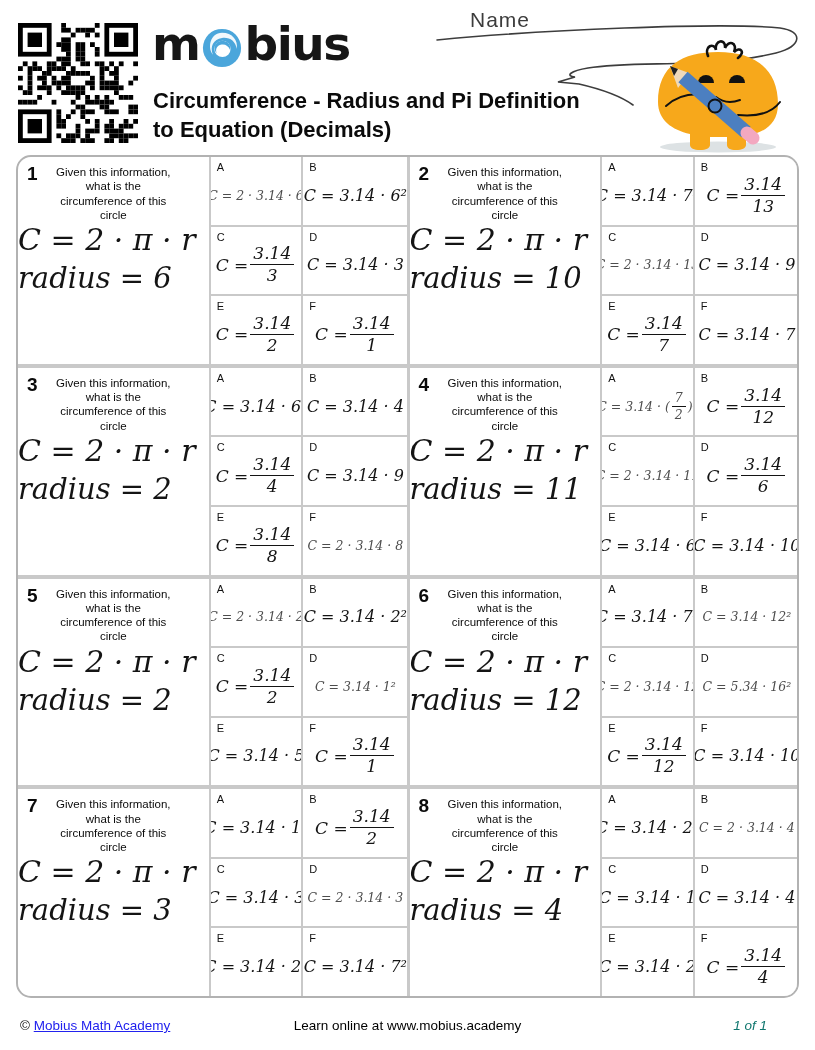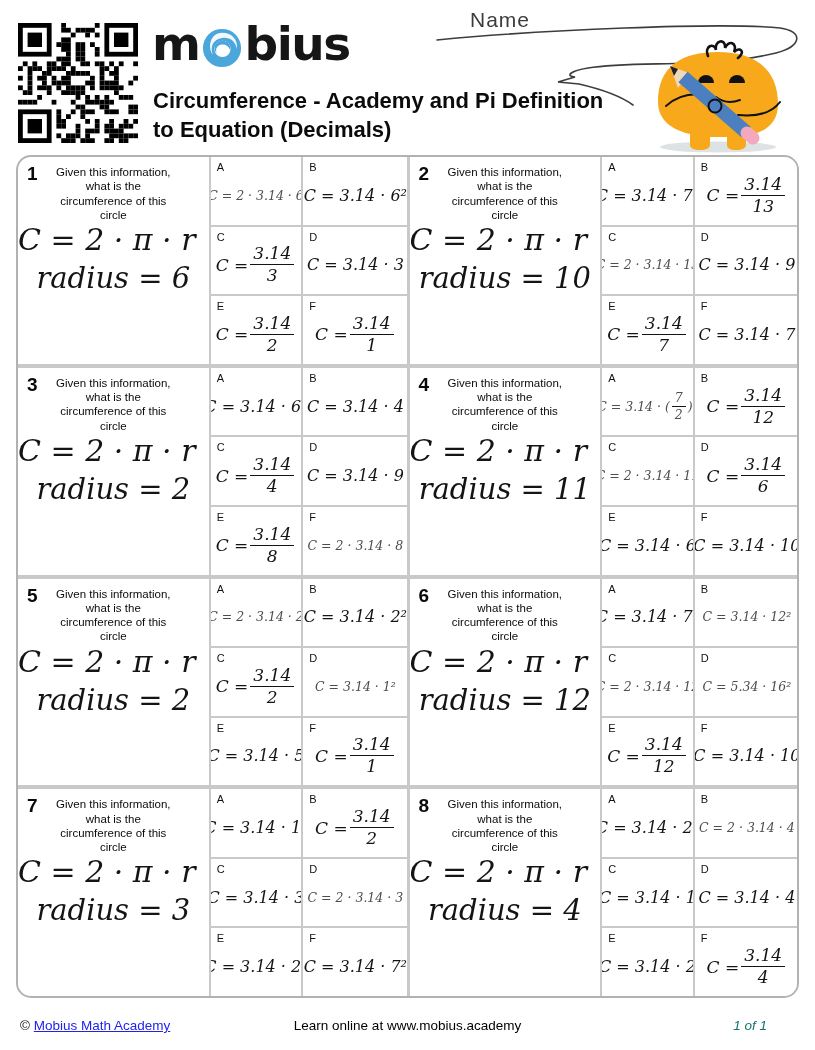--- a/index.html
+++ b/index.html
@@ -27,21 +27,21 @@
     background:#c9c9c9; border:2px solid #b2b2b2; border-radius:15px; overflow:hidden;
     display:grid; grid-template-columns:1fr 1fr; grid-template-rows:repeat(4,1fr); gap:4px;
   }
   .problem { background:#fff; display:flex; }
   .panel { position:relative; flex:0 0 49.2%; padding-top:7px; }
   .pnum { position:absolute; left:9px; top:6px; font-size:19px; font-weight:bold; color:#0a0a0a; }
   .prompt { width:66%; margin:1px auto 0; text-align:center; font-size:11.5px;
     line-height:1.24; color:#0a0a0a; }
   .math { font-family:"DejaVu Serif", serif; font-style:italic; color:#141414; }
   .bigmath { font-size:30px; text-align:left; white-space:nowrap; }
-  .radius-line { font-size:29px; text-align:center; margin-top:4px; white-space:nowrap; }
+  .radius-line { font-size:29px; text-align:left; margin-top:4px; white-space:nowrap; }
   .answers { flex:1 1 auto; display:grid; grid-template-columns:46.5% 53.5%;
     grid-template-rows:repeat(3,1fr); background:#c9c9c9; gap:2px; border-left:2px solid #c9c9c9; }
   .choice-cell { background:#fff; position:relative; display:flex; align-items:center;
     justify-content:center; padding:14px 3px 5px; overflow:hidden; }
   .choice-label { position:absolute; top:4px; left:6px; font-size:11px; color:#111;
     font-family:"Liberation Sans", sans-serif; font-style:normal; }
   .choice-math { font-size:16px; white-space:nowrap; display:inline-flex; align-items:center; }
   .choice-math.hasfrac { font-size:17px; }
   .choice-math.sm { font-size:12.5px; color:#4d4d4d; }
   .frac { display:inline-flex; flex-direction:column; text-align:center; margin:0 2px;
@@ -277,21 +277,21 @@
     <svg class="o-icon" width="42" height="42" viewBox="0 0 44 44">
     <circle cx="22" cy="22" r="20" fill="#4BA6DB"></circle>
     <path d="M22,6 C33,6 39,14 37.5,23 C36,14.5 30,10.5 22,11.5 C13,12.8 9,20.5 12.5,29 C6.5,22 9.5,6 22,6 Z" fill="#ffffff" opacity="0.92"></path>
     <circle cx="22.5" cy="23" r="8.5" fill="#ffffff"></circle>
     <path d="M22,14.5 C28,14.5 31.5,19 30.5,24 C28.5,19.5 25,17.5 20.5,18.6 C16.5,19.7 14.8,23.5 16.5,27.5 C12,23.5 14.5,14.5 22,14.5 Z" fill="#4BA6DB"></path>
   </svg>
     <span>bius</span>
 </div>
 
 <div class="title">
-  <div>Circumference - Academy and Pi Definition</div>
+  <div>Circumference - Radius and Pi Definition</div>
   <div>to Equation (Decimals)</div>
 </div>
 
 <div class="name-label">Name</div>
 
 <svg class="swoosh" width="395" height="130" viewBox="0 0 395 130">
   <path d="M17,32 C120,22 300,14 360,20 C383,23 383,38 356,45 C290,61 215,52 168,60 C150,63 145,68 155,69 L138,74 L159,76 C185,82 202,89 213,97" fill="none" stroke="#3d3d3d" stroke-width="1.6" stroke-linecap="round"></path>
 </svg>
 
 <svg class="mascot" width="175" height="114" viewBox="0 0 175 114">

